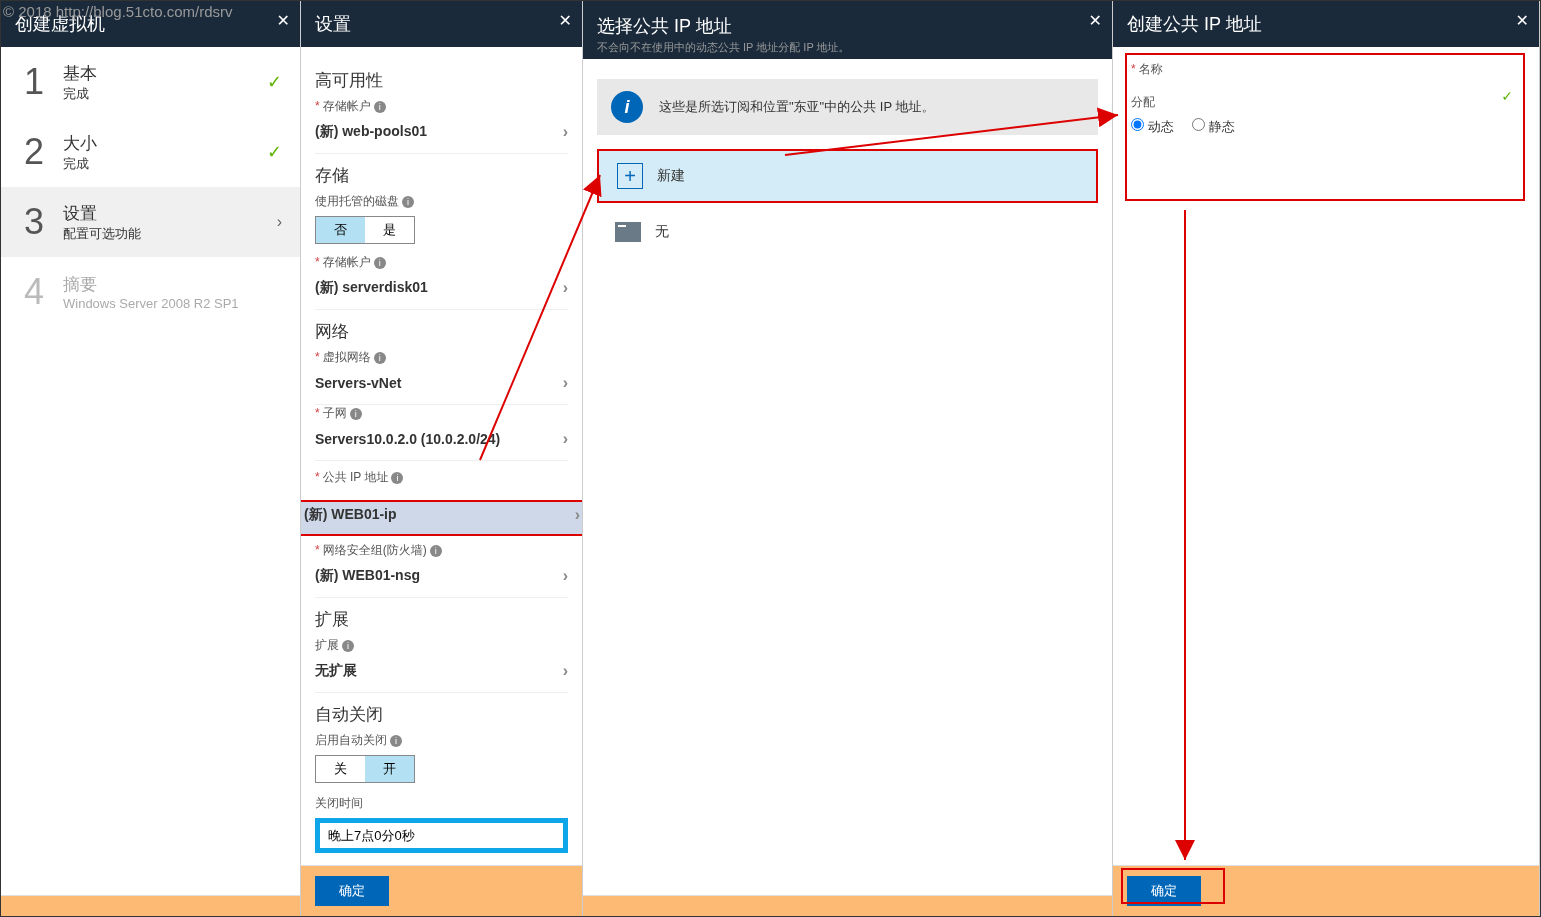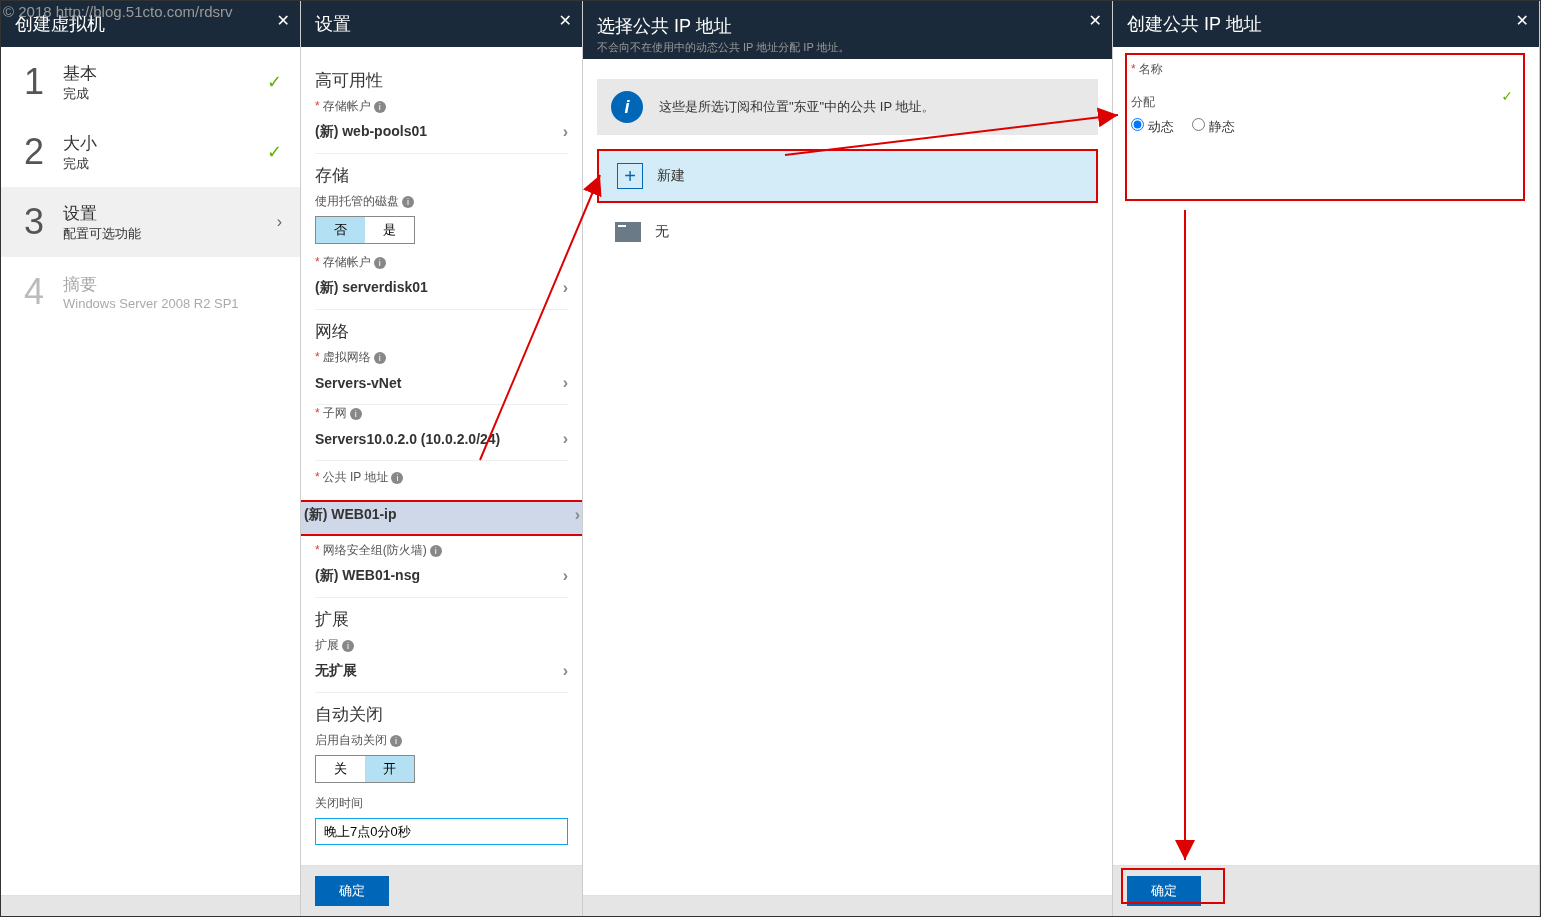--- a/index.html
+++ b/index.html
@@ -6,21 +6,21 @@
 body { background: #fff; width: 1541px; height: 917px; overflow: hidden; position: relative; }
 .watermark { position: absolute; top: 3px; left: 3px; color: #999; font-size: 15px; z-index: 100; pointer-events: none; }
 .blades { display: flex; height: 100%; width: 100%; border: 1px solid #333; }
 .blade { position: relative; display: flex; flex-direction: column; border-right: 1px solid #ccc; background: #fff; }
 .blade-header { background: #1a2a3a; color: #fff; padding: 0 14px; height: 46px; display: flex; align-items: center; position: relative; }
 .blade-header.tall { height: 58px; align-items: flex-start; padding-top: 8px; flex-direction: column; justify-content: center; }
 .blade-title { font-size: 18px; font-weight: 400; }
 .blade-subtitle { font-size: 11px; color: #999; margin-top: 2px; }
 .blade-close { position: absolute; right: 10px; top: 10px; color: #fff; font-size: 16px; cursor: pointer; }
 .blade-body { flex: 1; overflow-y: auto; position: relative; }
-.blade-footer { border-top: 1px solid #e0e0e0; padding: 10px 14px; background: #e5e5e5; }
+.blade-footer { border-top: 1px solid #e0e0e0; padding: 10px 14px; background: #fdba74; }
 
 
 .b1 { width: 300px; }
 .wizard-step { display: flex; align-items: center; padding: 14px 18px; cursor: pointer; position: relative; }
 .wizard-step.active { background: #f0f0f0; }
 .wizard-step.disabled { color: #aaa; }
 .step-num { font-size: 36px; font-weight: 300; color: #555; width: 30px; text-align: center; margin-right: 14px; }
 .wizard-step.disabled .step-num { color: #bbb; }
 .step-texts { flex: 1; }
 .step-title { font-size: 17px; color: #333; }
@@ -36,21 +36,21 @@
 .field-label { font-size: 12px; color: #555; margin-bottom: 2px; }
 .field-label .req { color: #d04040; margin-right: 3px; }
 .info-icon { display: inline-block; width: 12px; height: 12px; border-radius: 50%; background: #888; color: #fff; font-size: 9px; line-height: 12px; text-align: center; margin-left: 3px; }
 .select-row { display: flex; align-items: center; justify-content: space-between; padding: 6px 0 12px; border-bottom: 1px solid #eee; cursor: pointer; font-weight: bold; }
 .select-val { font-size: 14px; color: #333; }
 .select-row .chev { color: #888; }
 .select-row.highlight { background: #cfd8e8; margin: 0 -14px; padding-left: 14px; padding-right: 14px; border: 2px solid #d00; border-left-width: 3px; }
 .toggle-group { display: inline-flex; border: 1px solid #888; margin-top: 4px; }
 .toggle-btn { padding: 4px 18px; font-size: 13px; cursor: pointer; background: #fff; }
 .toggle-btn.active { background: #b3e0f2; }
-.text-input { width: 100%; border: 1px solid #0ea5e9; padding: 5px 8px; font-size: 13px; margin-top: 4px; }
+.text-input { width: 100%; border: 5px solid #0ea5e9; padding: 5px 8px; font-size: 13px; margin-top: 4px; }
 .ok-btn { background: #0067b8; color: #fff; border: none; padding: 6px 24px; font-size: 13px; cursor: pointer; }
 
 
 .b3 { width: 530px; }
 .info-banner { display: flex; align-items: center; background: #e8e8e8; margin: 20px 14px 14px; padding: 12px 14px; }
 .info-badge { width: 32px; height: 32px; border-radius: 50%; background: #0067b8; color: #fff; display: flex; align-items: center; justify-content: center; font-size: 18px; font-weight: bold; font-style: italic; margin-right: 16px; flex: none; }
 .info-text { font-size: 13px; color: #333; }
 .ip-option { display: flex; align-items: center; padding: 12px 18px; margin: 2px 14px 2px 14px; cursor: pointer; }
 .ip-option.new { background: #d4ecf7; border: 2px solid #d00; margin: 0 14px 4px 14px; }
 .ip-icon { width: 26px; height: 26px; display: flex; align-items: center; justify-content: center; margin-right: 14px; font-size: 20px; }

